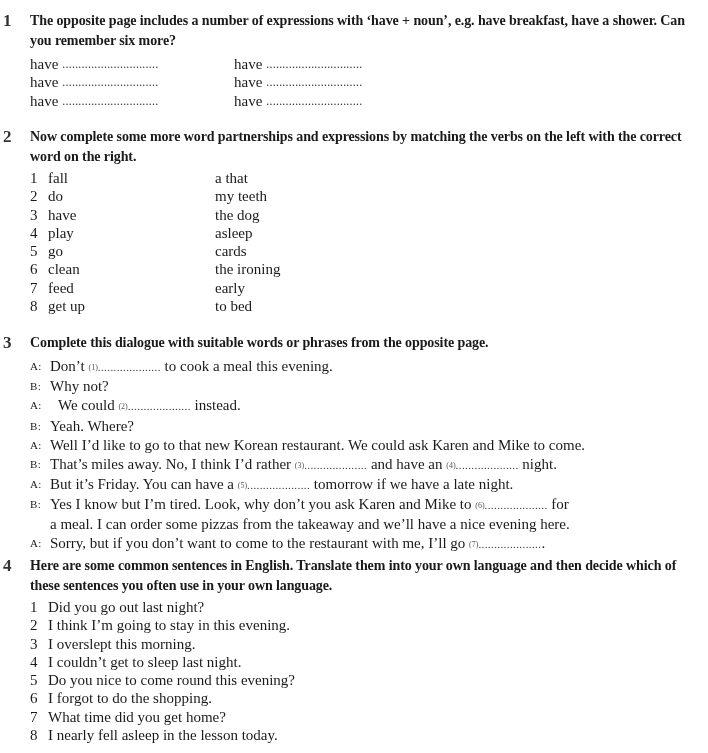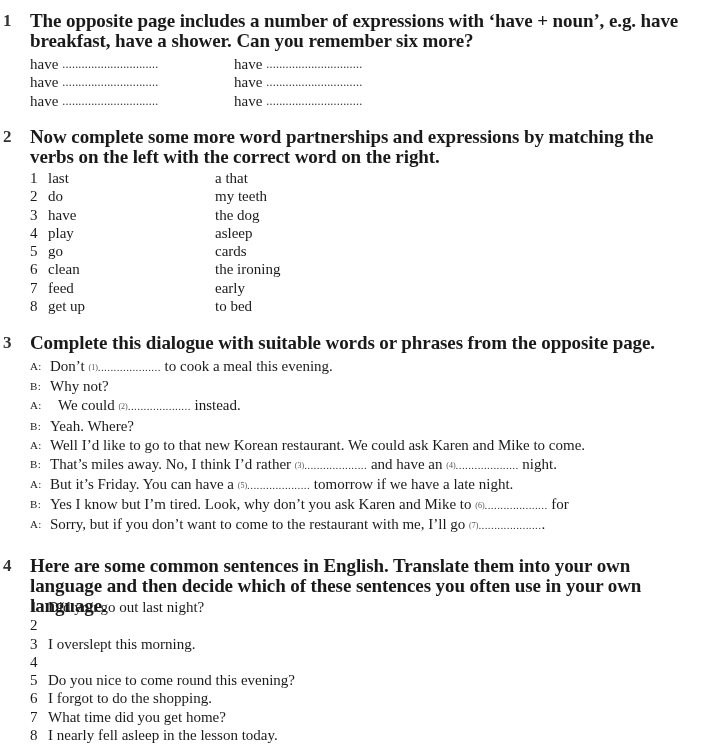--- a/index.html
+++ b/index.html
@@ -27,21 +27,21 @@
       font-weight: bold;
       font-size: 17px;
       line-height: 20px;
       color: #333;
     }
     .instruction {
       position: absolute;
       left: 30px;
       width: 670px;
       font-weight: bold;
-      font-size: 19px;
+      font-size: 14px;
       line-height: 20px;
       letter-spacing: -0.1px;
     }
     .plain {
       font-size: 15px;
       line-height: 18.3px;
     }
     
     #ex1 { top: 11px; }
     .have-grid {
@@ -165,21 +165,21 @@
       </div>
     </div>
 </section>
 
 <section class="exercise" id="ex2">
   <div class="ex-num">2</div>
   <div class="instruction">Now complete some more word partnerships and expressions by matching the verbs on the left with the correct word on the right.</div>
   <div class="match-list plain" id="match-list">
       <div class="match-row">
         <span class="m-num">1</span>
-        <span class="m-left">last</span>
+        <span class="m-left">fall</span>
         <span class="m-right">a that</span>
       </div>
       <div class="match-row">
         <span class="m-num">2</span>
         <span class="m-left">do</span>
         <span class="m-right">my teeth</span>
       </div>
       <div class="match-row">
         <span class="m-num">3</span>
         <span class="m-left">have</span>
@@ -258,20 +258,21 @@
         <div class="d-text">
           <div><span><span style="white-space: pre;">But it’s Friday. You can have a </span><span><span class="blank-num">(5)</span><span class="blank-dots">....................</span></span><span style="white-space: pre; font-family: Liberation Serif, serif;"> tomorrow if we have a late night.</span></span></div>
         </div>
       </div>
       <div class="d-line">
         <span class="speaker">B:</span>
         <div class="d-text">
           <div class="stretch">
             <span><span style="white-space: pre;">Yes I know but I’m tired. Look, why don’t you ask Karen and Mike to </span><span><span class="blank-num">(6)</span><span class="blank-dots">....................</span></span><span style="white-space: pre;"> for</span></span>
           </div>
+          <div>a meal. I can order some pizzas from the takeaway and we’ll have a nice evening here.</div>
         </div>
       </div>
       <div class="d-line">
         <span class="speaker">A:</span>
         <div class="d-text">
           <div><span><span style="white-space: pre;">Sorry, but if you don’t want to come to the restaurant with me, I’ll go </span><span><span class="blank-num">(7)</span><span class="blank-dots">....................</span></span><span style="white-space: pre;">.</span></span></div>
         </div>
       </div>
     </div>
 </section>
@@ -279,27 +280,29 @@
 <section class="exercise" id="ex4">
   <div class="ex-num">4</div>
   <div class="instruction">Here are some common sentences in English. Translate them into your own language and then decide which of these sentences you often use in your own language.</div>
   <div class="sentence-list plain" id="sentence-list">
       <div class="s-row">
         <span class="s-num">1</span>
         <span>Did you go out last night?</span>
       </div>
       <div class="s-row">
         <span class="s-num">2</span>
+        <span>I think I’m going to stay in this evening.</span>
       </div>
       <div class="s-row">
         <span class="s-num">3</span>
         <span>I overslept this morning.</span>
       </div>
       <div class="s-row">
         <span class="s-num">4</span>
+        <span>I couldn’t get to sleep last night.</span>
       </div>
       <div class="s-row">
         <span class="s-num">5</span>
         <span>Do you nice to come round this evening?</span>
       </div>
       <div class="s-row">
         <span class="s-num">6</span>
         <span>I forgot to do the shopping.</span>
       </div>
       <div class="s-row">

